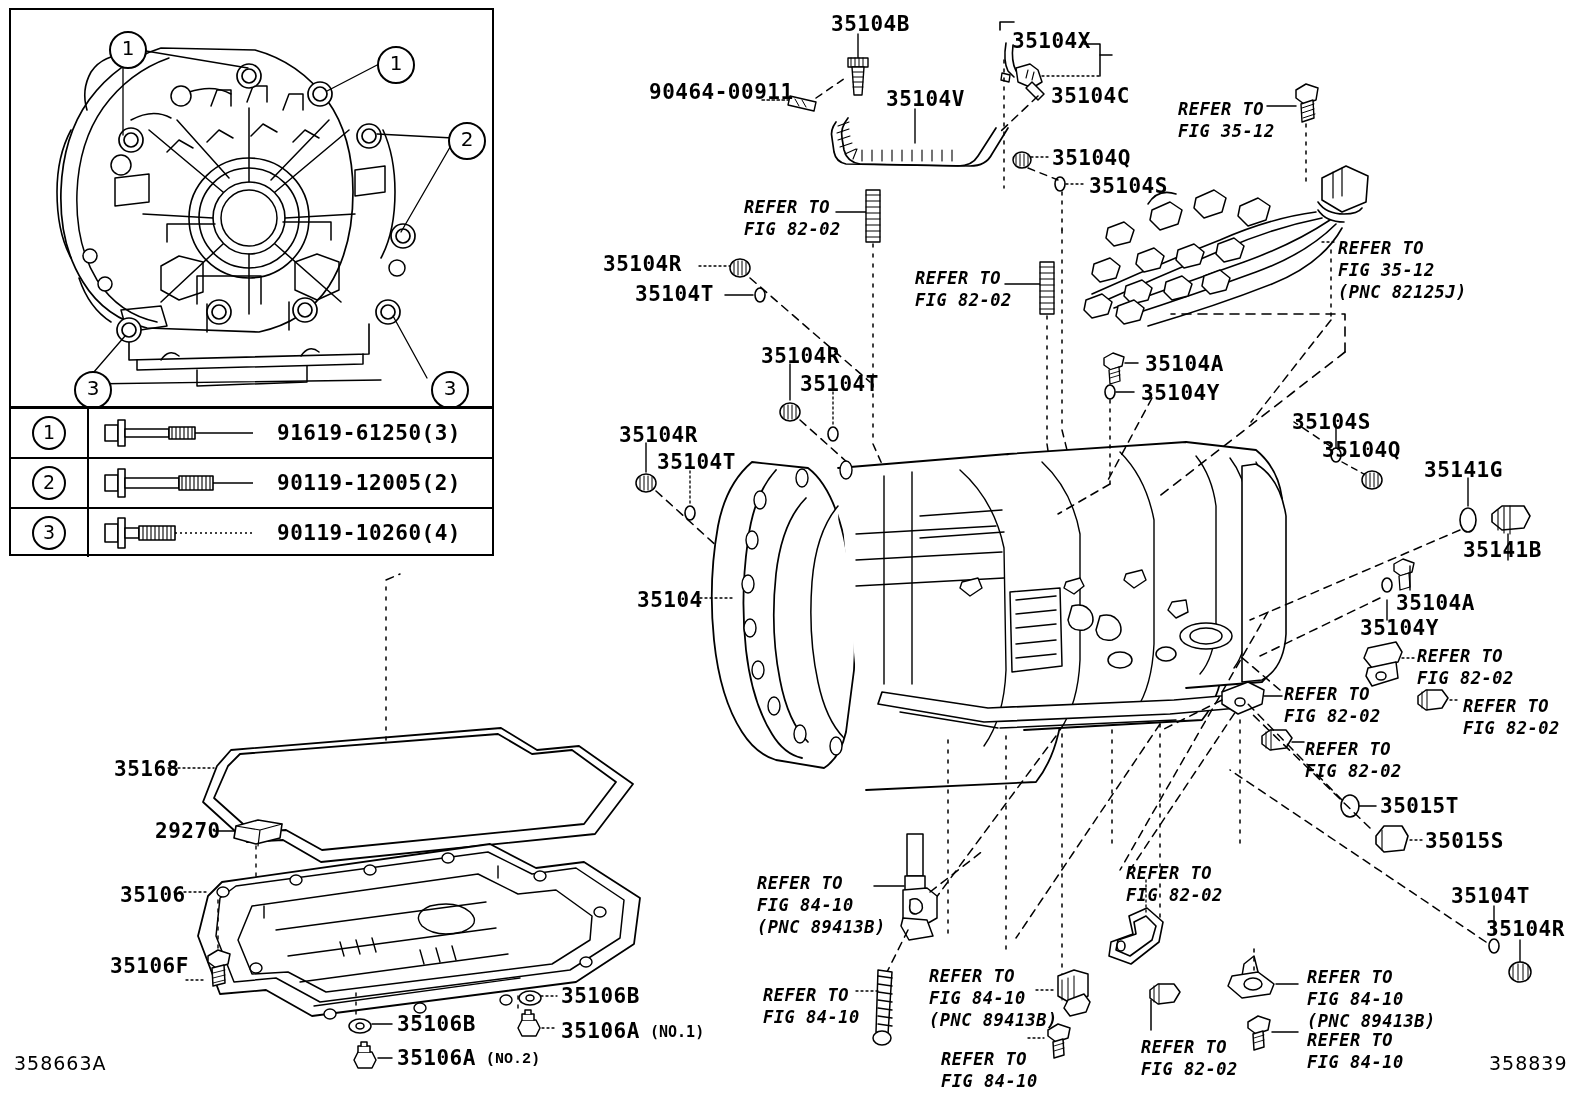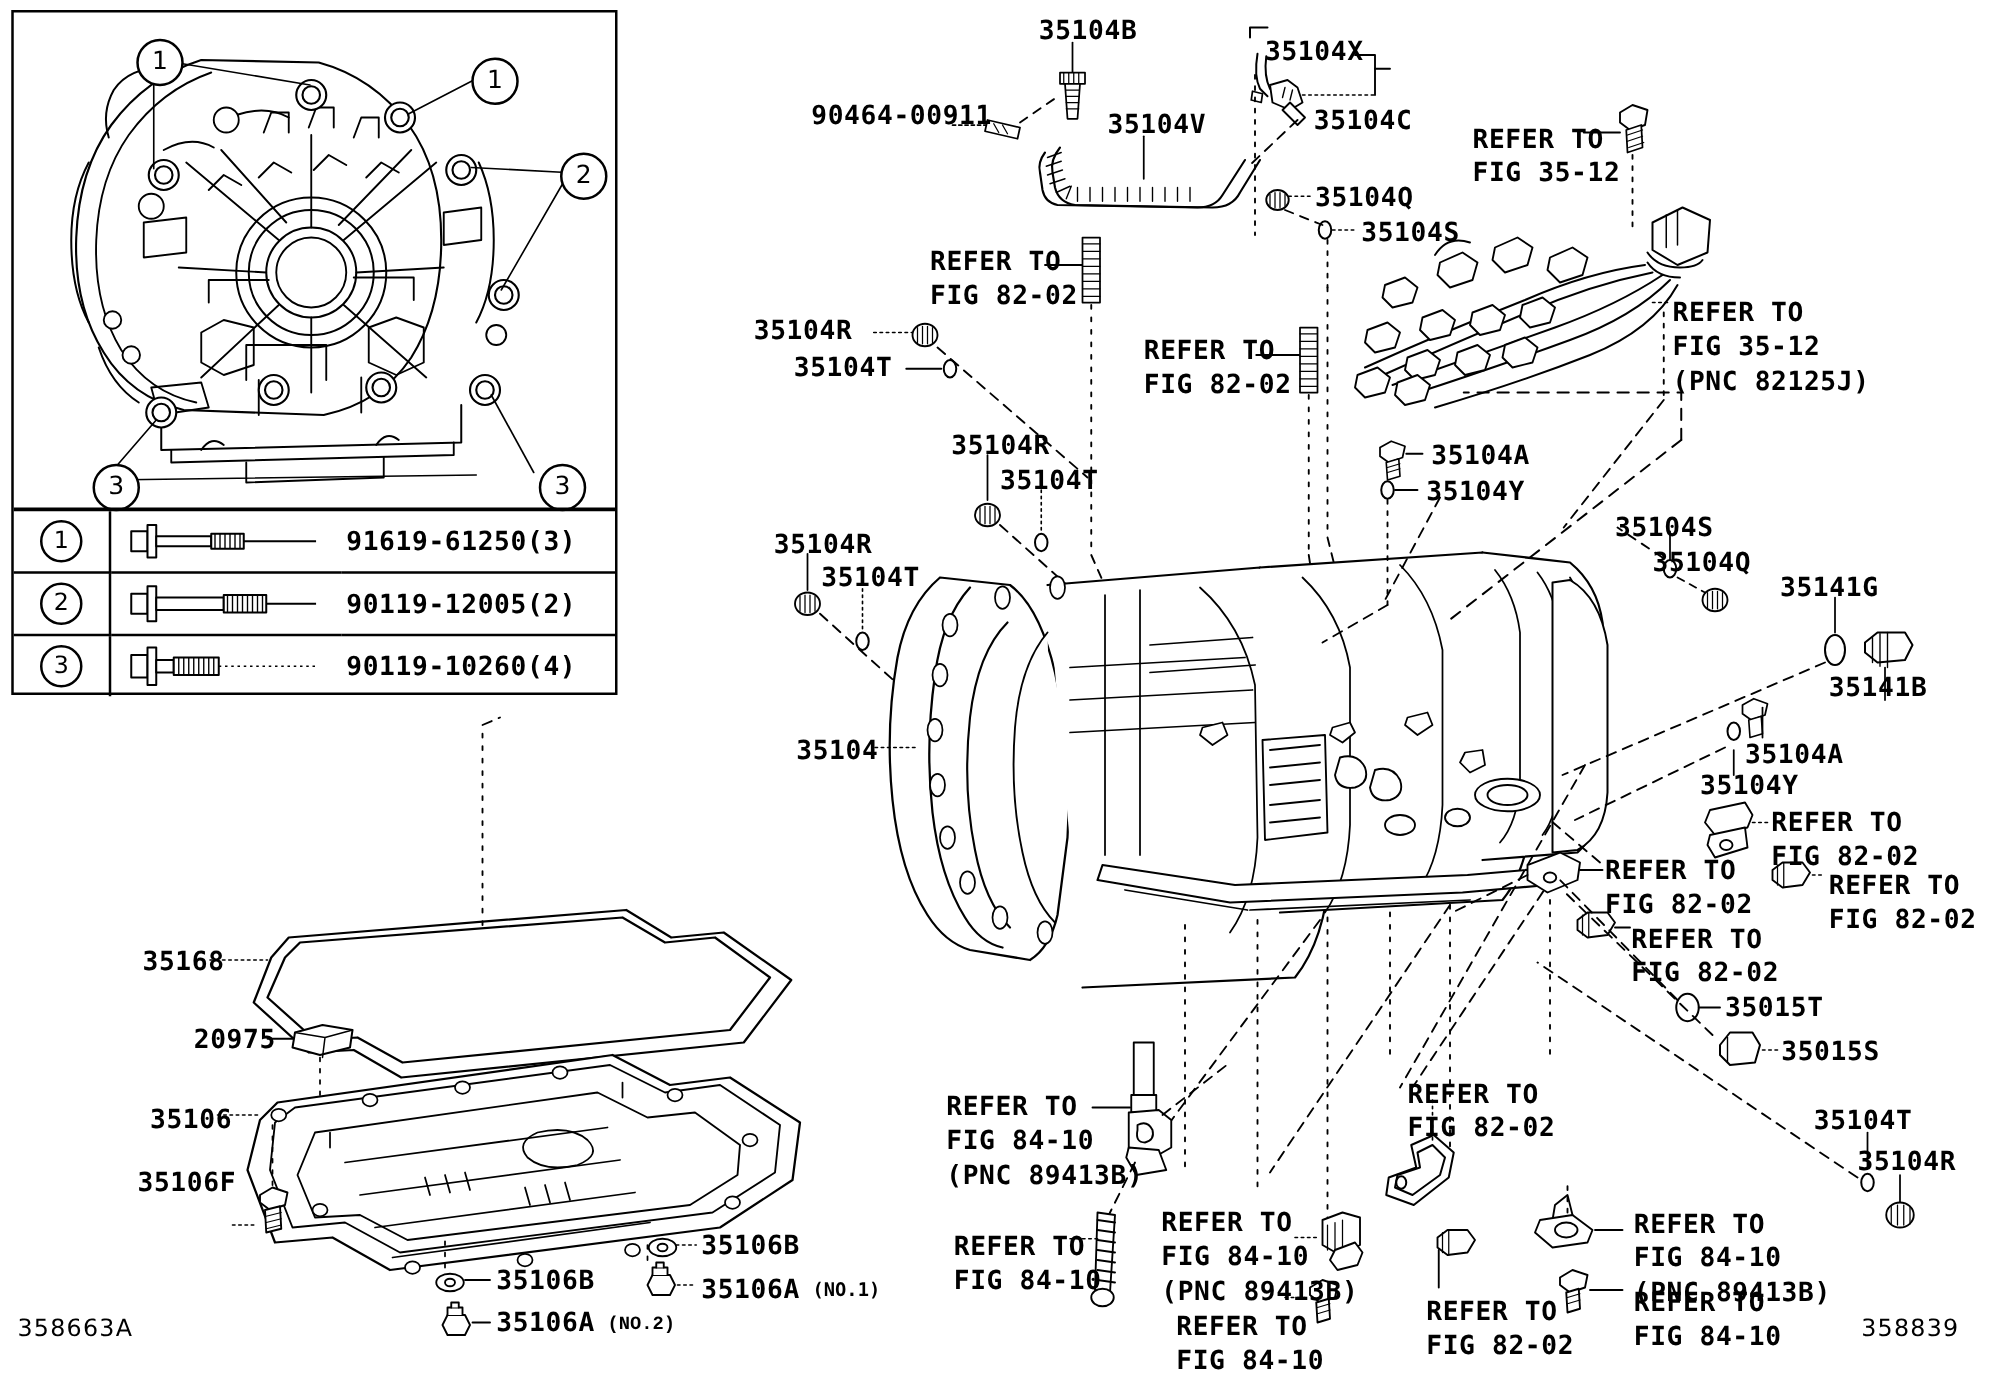--- a/index.html
+++ b/index.html
@@ -29,24 +29,25 @@
     letter-spacing:0.5px;
     line-height:1.0;
     color:#000;
   }
   .lbl.sm{font-size:15px;font-weight:bold;letter-spacing:0px;}
   .ref{
     position:absolute;
     white-space:pre;
     font-family:"DejaVu Sans Mono","Liberation Mono",monospace;
     font-weight:bold;
-    font-size:21px;
+    font-size:17px;
     line-height:1.30;
     letter-spacing:0.5px;
     color:#000;
+    font-style:italic;
   }
   .drawno{
     position:absolute;
     font-family:"DejaVu Sans","Liberation Sans",sans-serif;
     font-size:19px;
     letter-spacing:1px;
     color:#000;
     font-weight:normal;
   }
   
@@ -766,23 +767,23 @@
   <div class="lbl" style="left:1424px;top:460px;">35141G</div>
   <div class="lbl" style="left:1463px;top:540px;">35141B</div>
   <div class="lbl" style="left:1396px;top:593px;">35104A</div>
   <div class="lbl" style="left:1360px;top:618px;">35104Y</div>
   <div class="lbl" style="left:637px;top:590px;">35104</div>
   <div class="lbl" style="left:1380px;top:796px;">35015T</div>
   <div class="lbl" style="left:1425px;top:831px;text-align:right;">35015S</div>
   <div class="lbl" style="left:1451px;top:886px;">35104T</div>
   <div class="lbl" style="left:1486px;top:919px;">35104R</div>
   <div class="lbl" style="left:114px;top:759px;">35168</div>
-  <div class="lbl" style="left:155px;top:821px;">20975</div>
+  <div class="lbl" style="left:155px;top:821px;">29270</div>
   <div class="lbl" style="left:120px;top:885px;">35106</div>
-  <div class="lbl" style="left:110px;top:936px;">35106F</div>
+  <div class="lbl" style="left:110px;top:956px;">35106F</div>
   <div class="lbl" style="left:561px;top:986px;">35106B</div>
   <div class="lbl" style="left:397px;top:1014px;">35106B</div>
   <div class="lbl" style="left:561px;top:1021px;">35106A</div>
   <div class="lbl" style="left:397px;top:1048px;">35106A</div>
 
   <div class="lbl sm" style="left:650px;top:1025px;">(NO.1)</div>
   <div class="lbl sm" style="left:486px;top:1052px;font-family:Liberation Mono, monospace;">(NO.2)</div>
 
   <div class="ref" style="left:1178px;top:98px;">REFER TO
 FIG 35-12</div>

